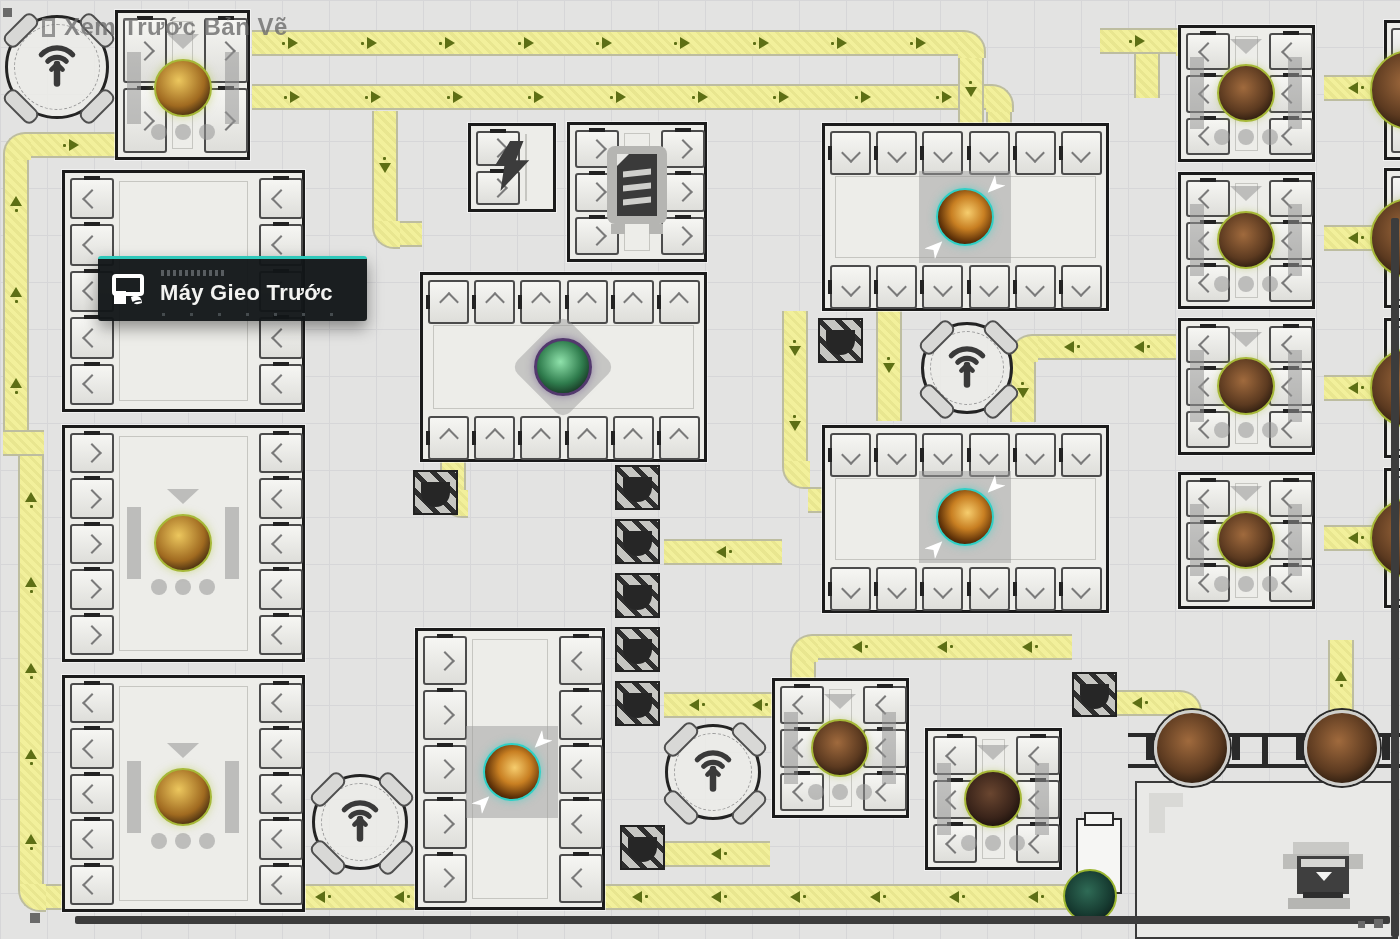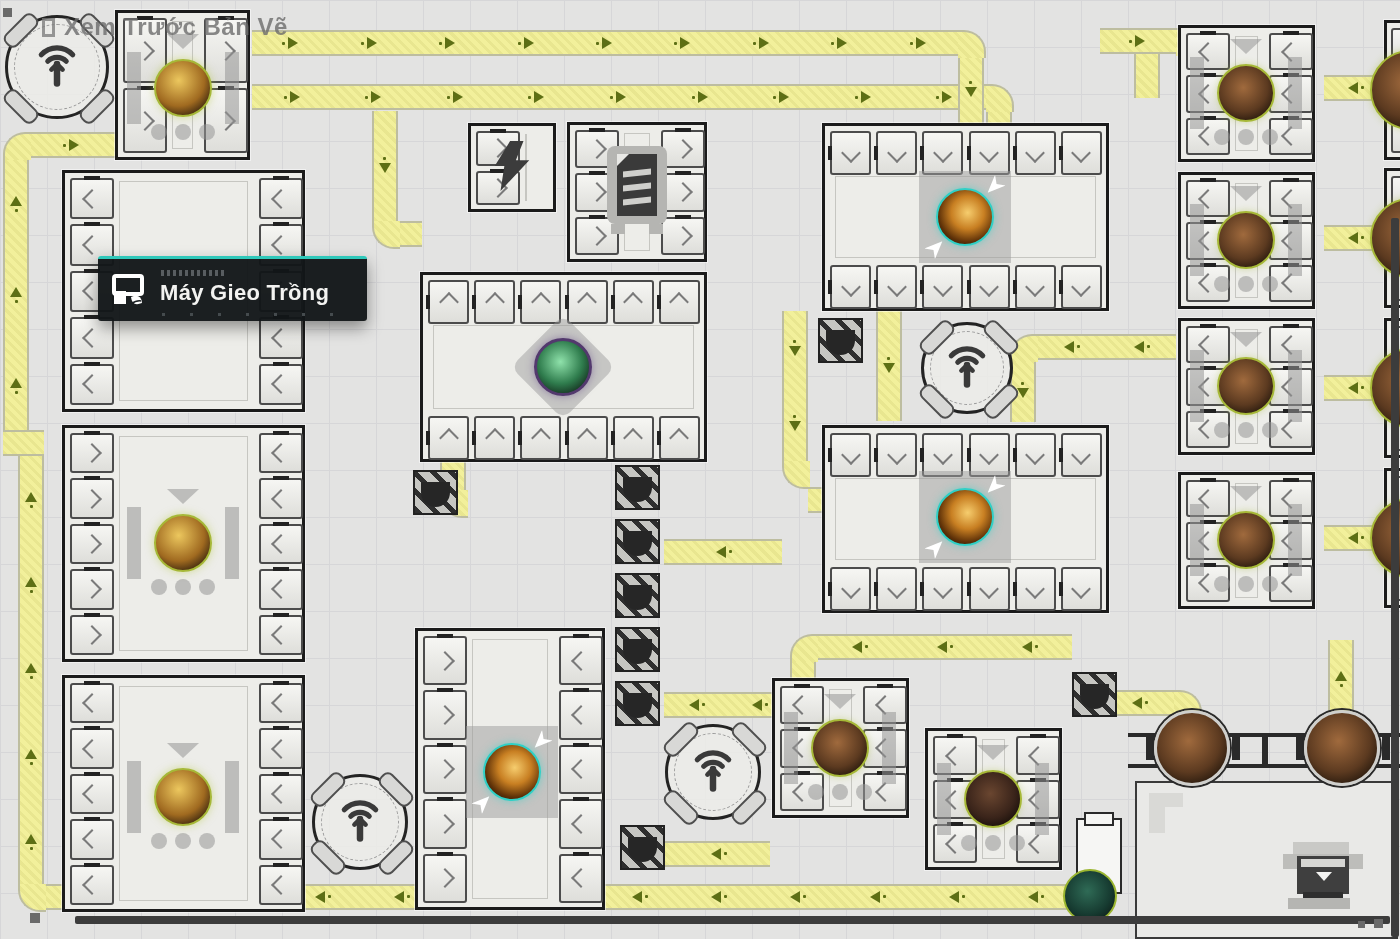--- a/index.html
+++ b/index.html
@@ -1176,14 +1176,14 @@
 
 <div class="tooltip" id="tooltip" style="left: 98px; top: 256px; width: 240px; height: 62px;">
   <svg width="38" height="34" viewBox="0 0 38 34">
     <rect x="3" y="3" width="28" height="18" rx="2" fill="none" stroke="#ffffff" stroke-width="4"></rect>
     <rect x="3" y="18" width="12" height="13" fill="#ffffff"></rect>
     <path d="M20 24 q 10 -4 11 6 q -10 4 -11 -6 z" fill="#ffffff"></path>
     <path d="M20 31 q 6 -4 10 -3" stroke="#1a1f22" stroke-width="1.5" fill="none"></path>
   </svg>
   <span class="micro"></span>
   <span class="tdots"></span>
-  <span class="lbl">Máy Gieo Trồng</span>
+  <span class="lbl">Máy Gieo Trước</span>
 </div>
 
 </body></html>

